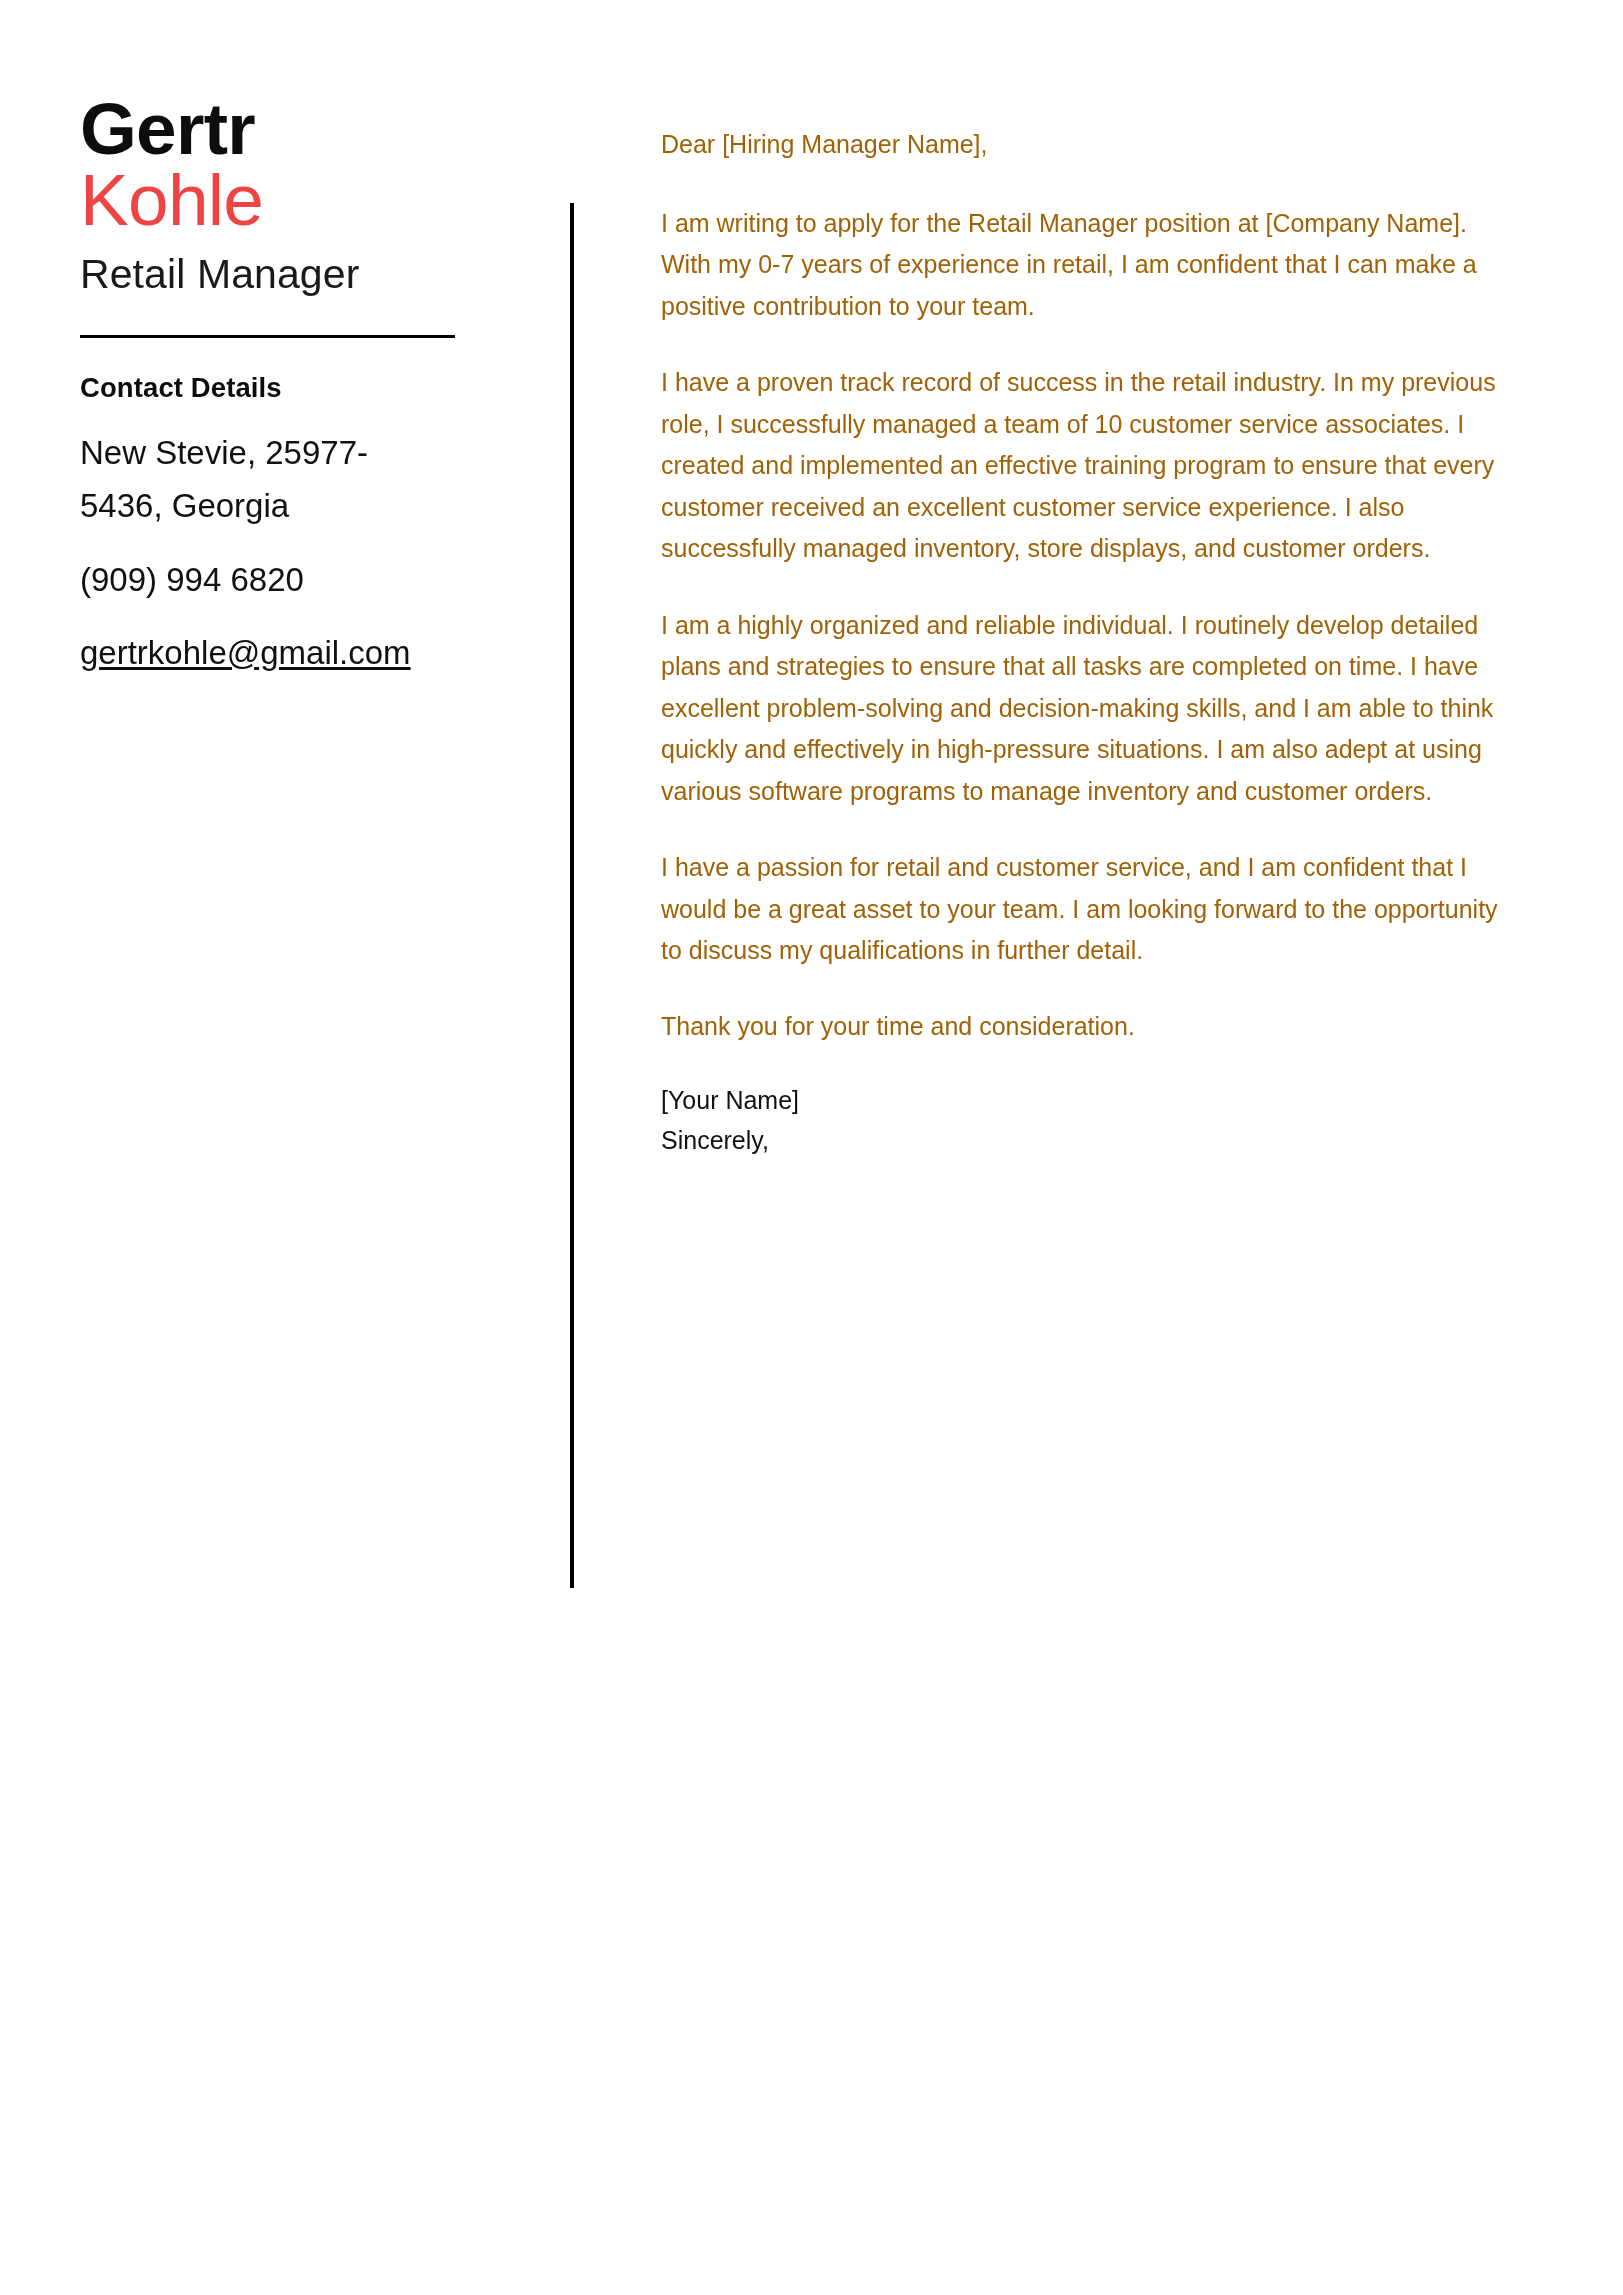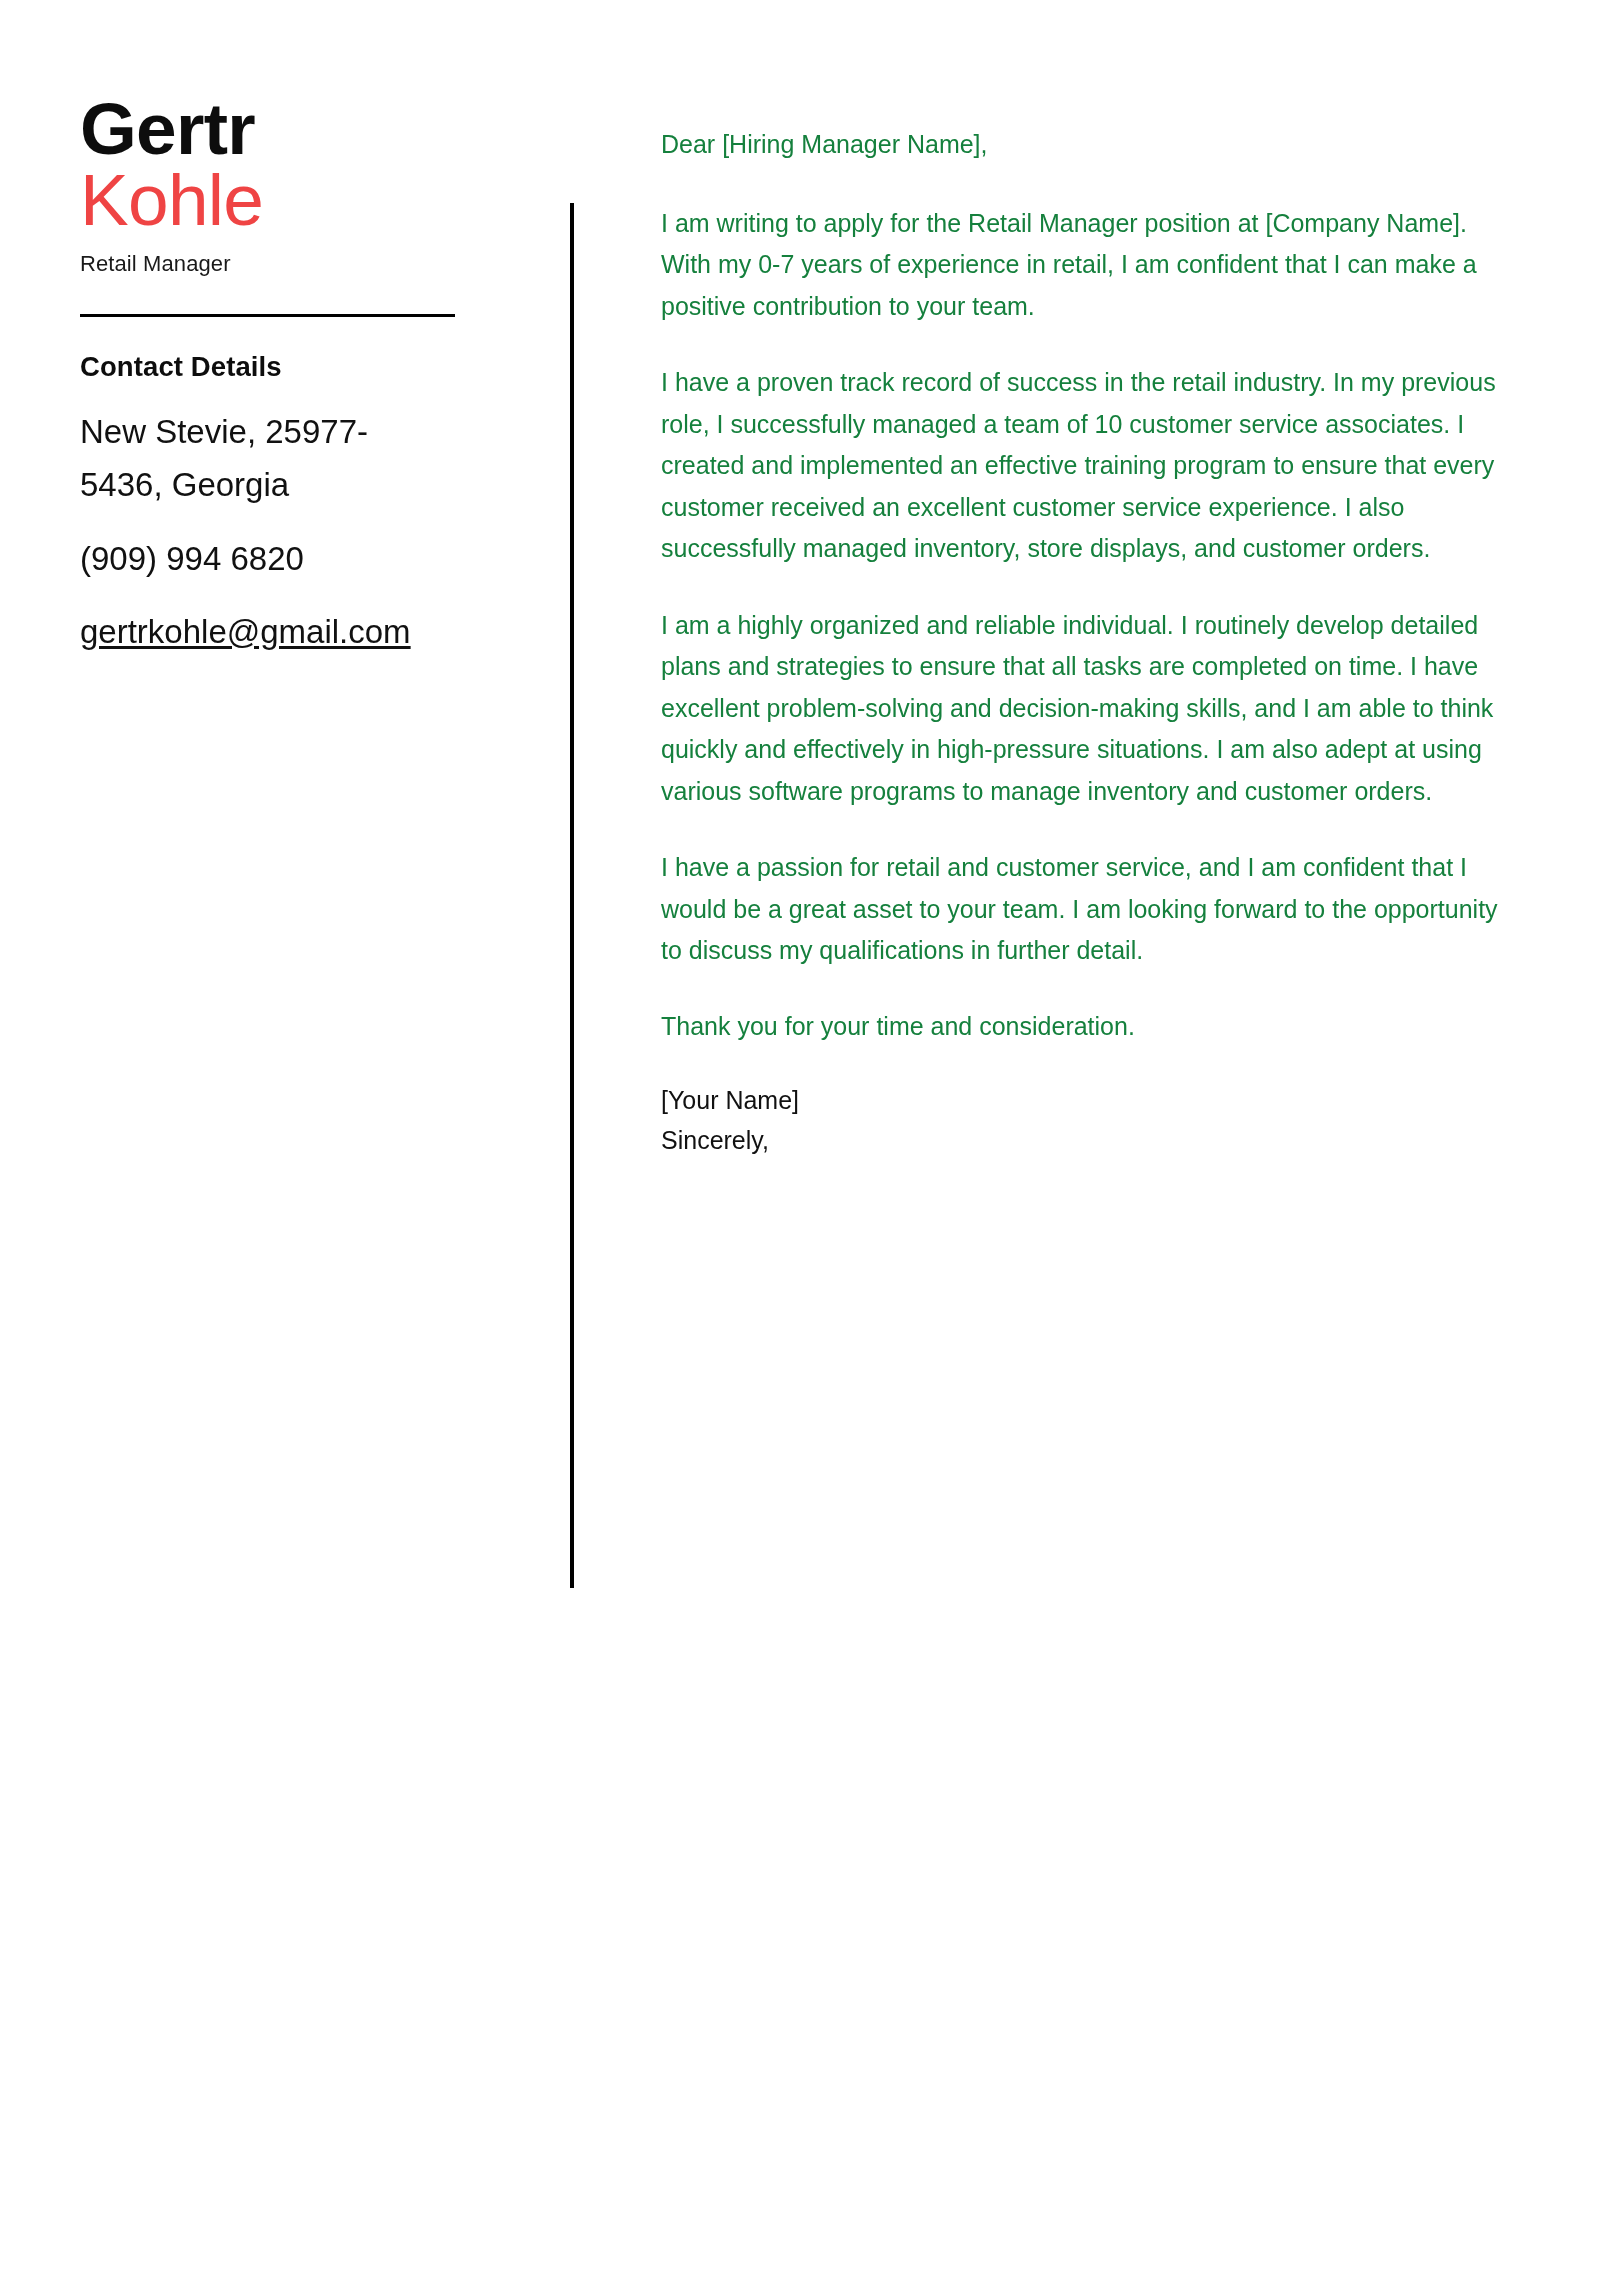--- a/index.html
+++ b/index.html
@@ -42,21 +42,21 @@
   .name-last {
     font-size: 73px;
     font-weight: 300;
     letter-spacing: -0.7px;
     display: block;
     color: #ef4444;
     margin-top: -3.9px;
   }
 
   .job-title {
-    font-size: 22px;
+    font-size: 41px;
     font-weight: 400;
     color: #1a1a1a;
     margin-top: 14.4px;
     letter-spacing: 0.1px;
   }
 
   .rule {
     width: 375px;
     height: 2.6px;
     background: #000000;
@@ -101,21 +101,21 @@
   .letter {
     position: absolute;
     left: 661px;
     top: 124px;
     width: 841px;
   }
   .letter p {
     font-size: 25px;
     font-weight: 400;
     line-height: 1.66;
-    color: #15803d;
+    color: #a16207;
     margin: 0 0 35px 0;
   }
   .letter p.salutation {
     margin-bottom: 37px;
   }
   .letter p.closing-line {
     margin-bottom: 0;
     line-height: 1.58;
   }
   .signoff {

